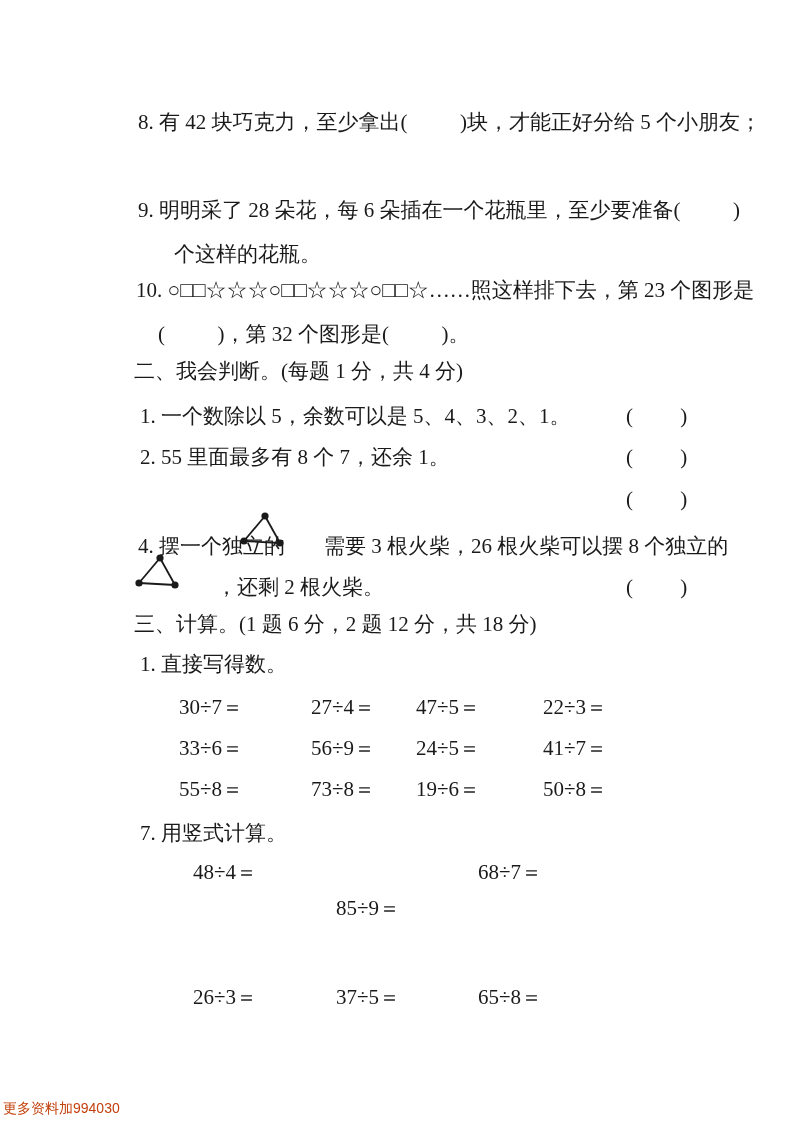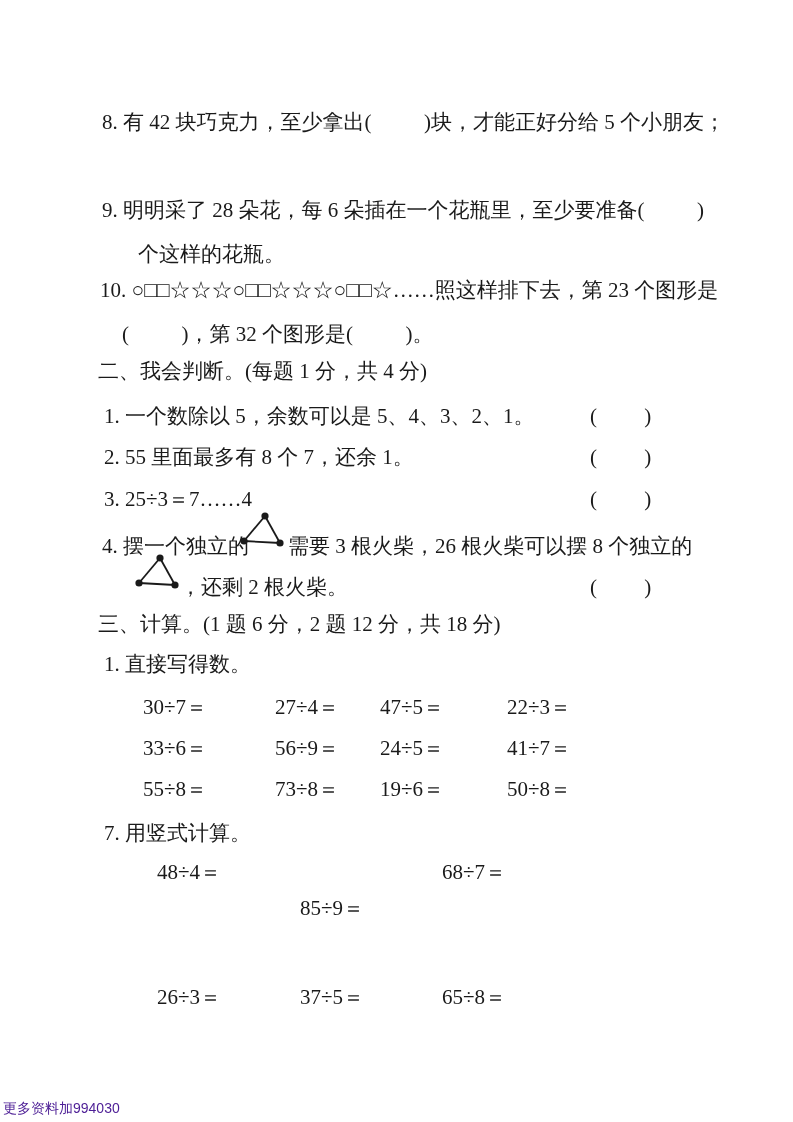--- a/index.html
+++ b/index.html
@@ -9,28 +9,29 @@
     background:#ffffff;
     font-family:"Liberation Serif","DejaVu Serif",serif;
     font-size:21px;
     color:#1a1a1a;
     overflow:hidden;
   }
   .line {
     position:absolute;
     white-space:pre;
     line-height:28px;
+    margin-left:36px;
   }
   .tri { position:absolute; }
   .wm {
     position:absolute;
     left:3px; top:1100px;
     font-family:"Liberation Sans","DejaVu Sans",sans-serif;
     font-size:14px;
-    color:#4c1d95;
+    color:#c2410c;
     white-space:pre;
   }
 </style>
 </head>
 <body>
 
 <div class="page">
 
   <div class="line" style="top:108px;left:102px">8. 有 42 块巧克力，至少拿出(          )块，才能正好分给 5 个小朋友；</div>
   <div class="line" style="top:196px;left:102px">9. 明明采了 28 朵花，每 6 朵插在一个花瓶里，至少要准备(          )</div>
@@ -39,21 +40,20 @@
   <div class="line" style="top:320px;left:122px">(          )，第 32 个图形是(          )。</div>
 
   <div class="line" style="top:357px;left:98px">二、我会判断。(每题 1 分，共 4 分)</div>
 
   <div class="line" style="top:402px;left:104px">1. 一个数除以 5，余数可以是 5、4、3、2、1。</div>
   <div class="line" style="top:402px;left:590px">(         )</div>
 
   <div class="line" style="top:443px;left:104px">2. 55 里面最多有 8 个 7，还余 1。</div>
   <div class="line" style="top:443px;left:590px">(         )</div>
 
-  <div class="line" style="top:485px;left:104px">3. 25÷3＝7……4</div>
   <div class="line" style="top:485px;left:590px">(         )</div>
 
   <div class="line" style="top:532px;left:102px">4. 摆一个独立的</div>
   <svg class="tri" style="left:238px;top:510px" width="48" height="38" viewBox="0 0 48 38">
     <line x1="27" y1="6" x2="6" y2="31" stroke="#1a1a1a" stroke-width="1.8"></line>
     <line x1="27" y1="6" x2="42" y2="33" stroke="#1a1a1a" stroke-width="1.8"></line>
     <line x1="6" y1="31" x2="42" y2="33" stroke="#1a1a1a" stroke-width="1.8"></line>
     <circle cx="27" cy="6" r="3.6" fill="#1a1a1a"></circle>
     <circle cx="6" cy="31" r="3.6" fill="#1a1a1a"></circle>
     <circle cx="42" cy="33" r="3.6" fill="#1a1a1a"></circle>

